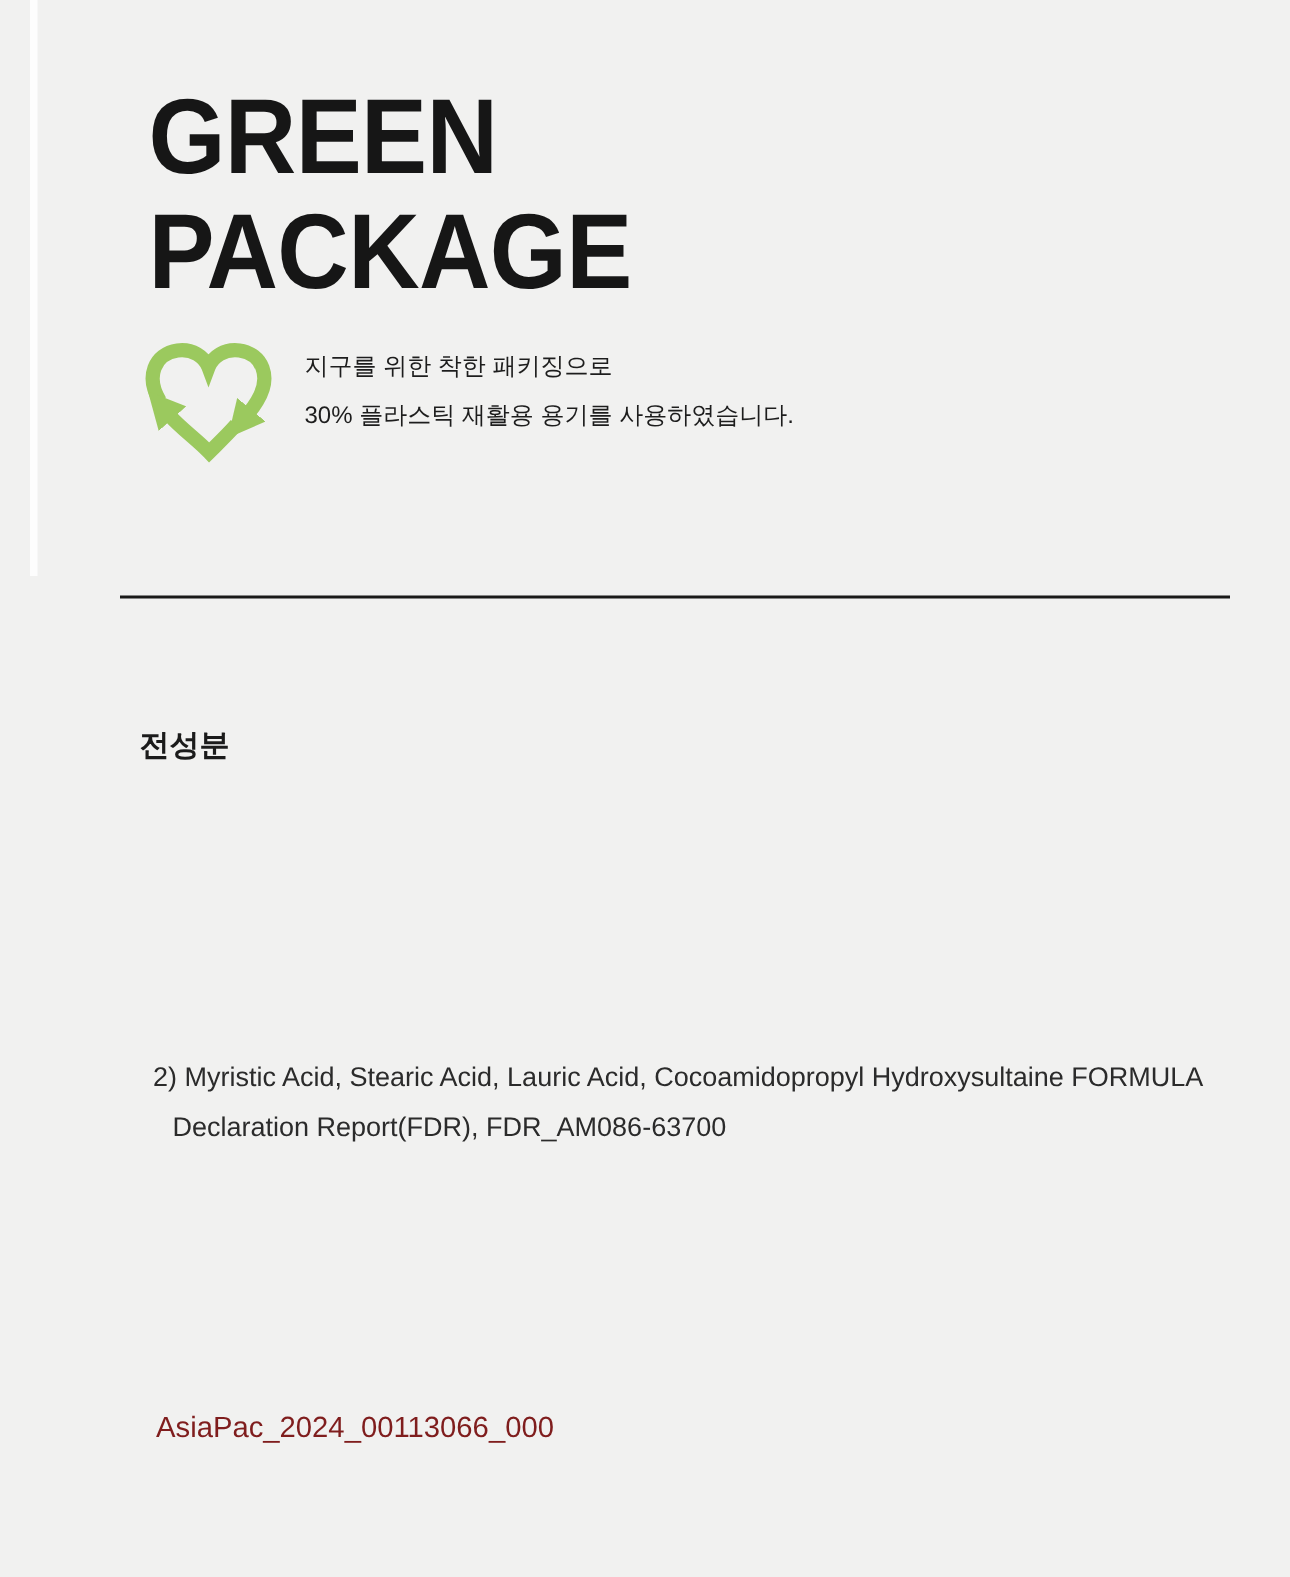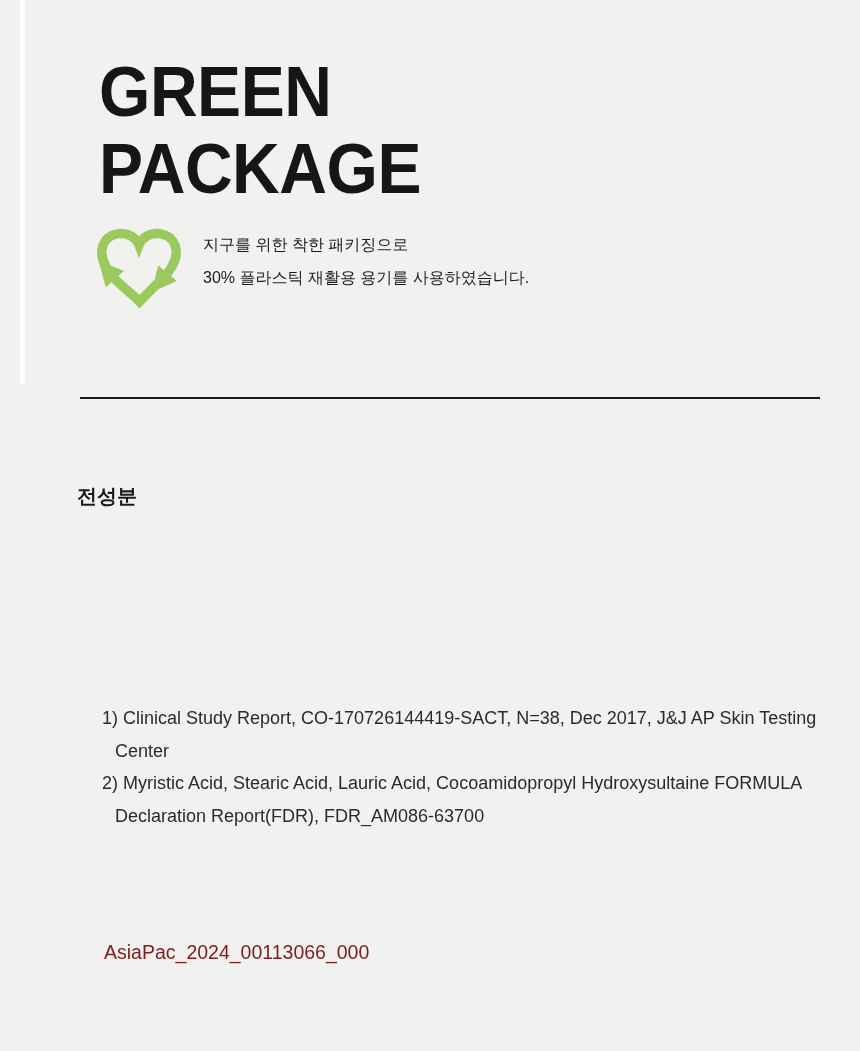--- a/index.html
+++ b/index.html
@@ -53,21 +53,21 @@
   .divider {
     position: absolute;
     left: 60px; top: 397px;
     width: 740px; height: 2px;
     background: #191919;
     border: none;
     margin: 0;
   }
   .ingredients-heading {
     position: absolute;
-    left: 57px; top: 483px;
+    left: 73px; top: 483px;
     margin: 0;
     font-size: 20px;
     font-weight: 700;
     color: #1B1B1B;
   }
   .ingredients-text {
     position: absolute;
     left: 79px; top: 524px;
     margin: 0;
     width: 740px;
@@ -120,21 +120,19 @@
 
   <p class="eco-tagline">지구를 위한 착한 패키징으로
 30% 플라스틱 재활용 용기를 사용하였습니다.</p>
 
   <div class="divider"></div>
 
   <h2 class="ingredients-heading">전성분</h2>
 
 
   <div class="footnotes">
-    <p class="footnote">1) Clinical Study Report, CO-170726144419-SACT, N=38, Dec 2017, J&amp;J AP Skin Testing
-Center</p>
     <p class="footnote">2) Myristic Acid, Stearic Acid, Lauric Acid, Cocoamidopropyl Hydroxysultaine FORMULA
 Declaration Report(FDR), FDR_AM086-63700</p>
   </div>
 
   <p class="document-id">AsiaPac_2024_00113066_000</p>
 
 </div>
 
 </body></html>

